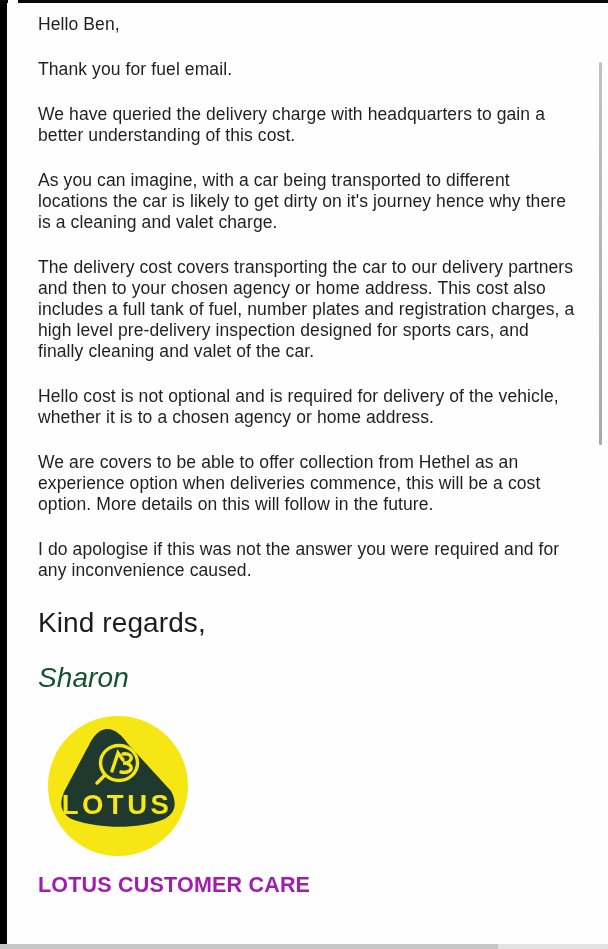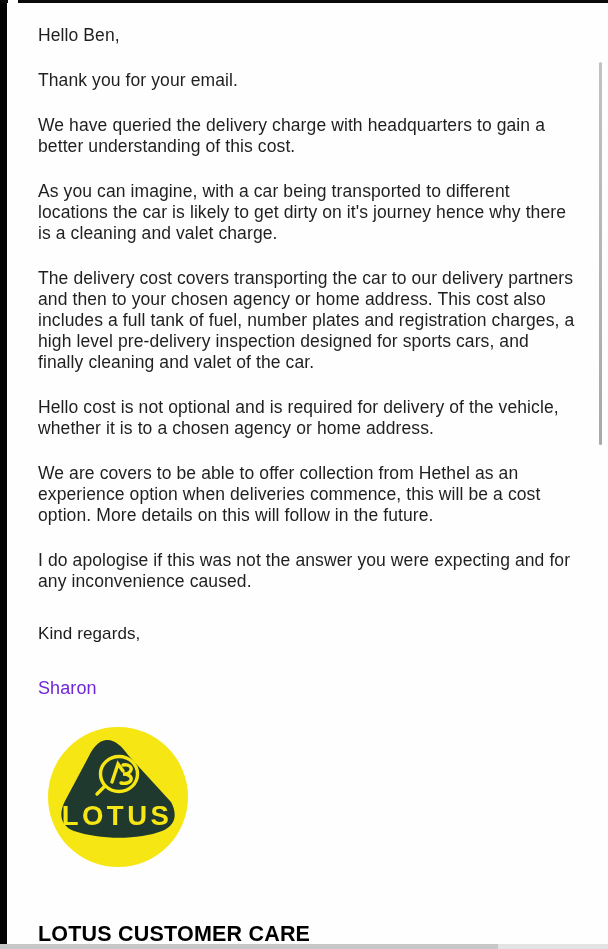--- a/index.html
+++ b/index.html
@@ -50,65 +50,66 @@
   
   .email-body {
     position: absolute;
     left: 38px; top: 9px;
     width: 537px;
     color: #1f1f1f;
     font-size: 17.5px;
     line-height: 21px;
     letter-spacing: 0.1px;
   }
-  .email-body p { margin: 16px 0 24px 0; }
+  .email-body p { margin: 5px 0 24px 0; }
   .email-body p:last-child { margin-bottom: 0; }
 
   .closing {
     margin-top: 29px;
-    font-size: 17px;
+    font-size: 28px;
     line-height: 25px;
     color: #1c1c1c;
   }
   .signature-name {
     margin-top: 30px;
-    font-size: 18px;
+    font-size: 28px;
     line-height: 25px;
-    color: #6d28d9;
+    color: #14532d;
+    font-style: italic;
   }
 
   .logo-wrap {
     margin-top: 26px;
     margin-left: 8px;
     width: 144px;
     height: 140px;
   }
 
   .footer-line {
-    margin-top: 57px;
+    margin-top: 19px;
     font-size: 21.5px;
     font-weight: bold;
     letter-spacing: 0.2px;
-    color: #000000;
+    color: #a21caf;
   }
 </style>
 </head>
 <body>
 
 <div class="screen">
 
   <div class="email-body">
     <p>Hello Ben,</p>
-    <p>Thank you for your email.</p>
+    <p>Thank you for fuel email.</p>
     <p>We have queried the delivery charge with headquarters to gain a better understanding of this cost.</p>
     <p>As you can imagine, with a car being transported to different locations the car is likely to get dirty on it's journey hence why there is a cleaning and valet charge.</p>
     <p>The delivery cost covers transporting the car to our delivery partners and then to your chosen agency or home address. This cost also includes a full tank of fuel, number plates and registration charges, a high level pre-delivery inspection designed for sports cars, and finally cleaning and valet of the car.</p>
     <p>Hello cost is not optional and is required for delivery of the vehicle, whether it is to a chosen agency or home address.</p>
     <p>We are covers to be able to offer collection from Hethel as an experience option when deliveries commence, this will be a cost option. More details on this will follow in the future.</p>
-    <p>I do apologise if this was not the answer you were expecting and for any inconvenience caused.</p>
+    <p>I do apologise if this was not the answer you were required and for any inconvenience caused.</p>
 
     <div class="closing">Kind regards,</div>
     <div class="signature-name">Sharon</div>
 
     <div class="logo-wrap">
       <svg width="144" height="140" viewBox="0 0 144 140" xmlns="http://www.w3.org/2000/svg">
 
         <circle cx="72" cy="70" r="70" fill="#F6E614"></circle>
 
         <path fill="#20392F" d="M60 13

